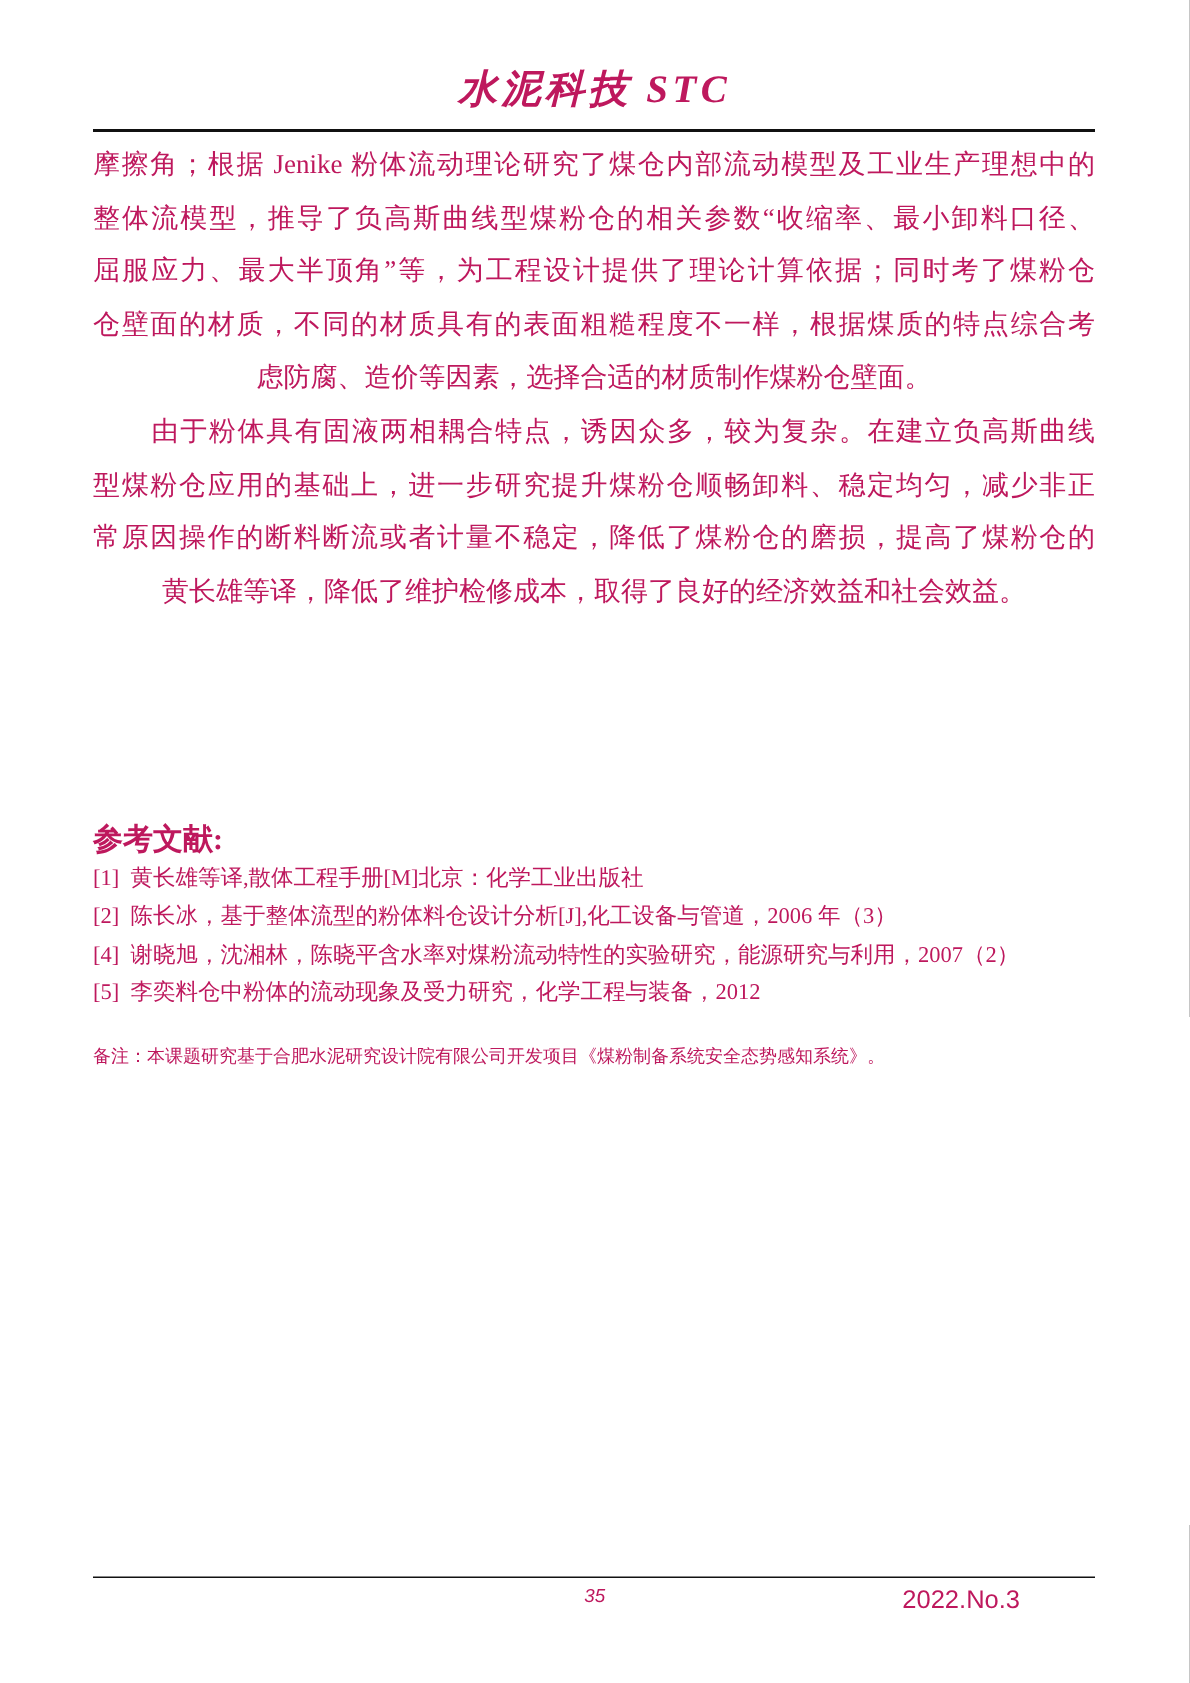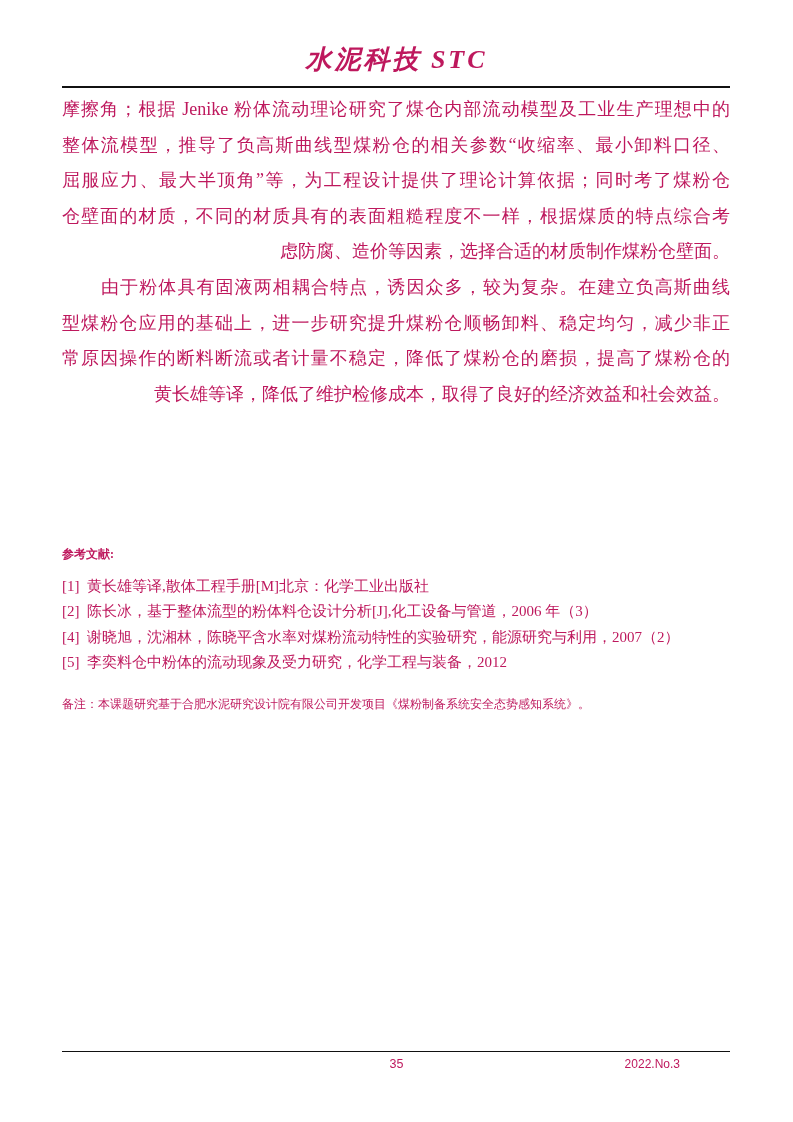--- a/index.html
+++ b/index.html
@@ -3,31 +3,31 @@
 <meta charset="utf-8">
 <style>
   html,body{margin:0;padding:0;background:#9a9a9a;}
   .page{position:relative;width:793px;height:1122px;background:#ffffff;color:#be185d;
         font-family:"Liberation Serif","DejaVu Serif",serif;margin:0 auto;overflow:hidden;}
   .journal-title{position:absolute;top:42px;left:0;width:100%;text-align:center;
         font-size:26px;font-weight:bold;font-style:italic;letter-spacing:3px;}
   .header-rule{position:absolute;top:86px;left:62px;width:668px;height:0;border-top:2.2px solid #111;}
   .body-text{position:absolute;top:92px;left:62px;width:668px;font-size:18px;line-height:35.6px;}
   .jline{text-align:justify;text-align-last:justify;}
-  .lline{text-align:right;}
+  .lline{text-align:center;}
   .indent{text-indent:39px;}
-  .ref-heading{position:absolute;top:546px;left:62px;font-size:12px;font-weight:bold;
+  .ref-heading{position:absolute;top:546px;left:62px;font-size:20px;font-weight:bold;
         font-family:Liberation Serif, serif;}
   .ref-list{position:absolute;top:574px;left:62px;width:690px;font-size:15px;line-height:25.4px;}
   .ref-item{white-space:pre-wrap;}
   .note{position:absolute;top:693px;left:62px;width:690px;font-size:12px;line-height:22px;}
   .footer-rule{position:absolute;top:1051px;left:62px;width:668px;height:0;border-top:1.5px solid #111;}
   .page-number{position:absolute;top:1057px;left:0;width:100%;text-align:center;font-size:12.5px;
-        font-family:"Liberation Sans","DejaVu Sans",sans-serif;}
-  .issue{position:absolute;top:1057px;right:113px;font-size:12px;
+        font-family:"Liberation Sans","DejaVu Sans",sans-serif;font-style:italic;}
+  .issue{position:absolute;top:1057px;right:113px;font-size:17px;
         font-family:"Liberation Sans","DejaVu Sans",sans-serif;}
 </style>
 </head>
 <body>
 
 <div class="page">
 
   <div class="journal-title">水泥科技 STC</div>
 
   <div class="header-rule"></div>

